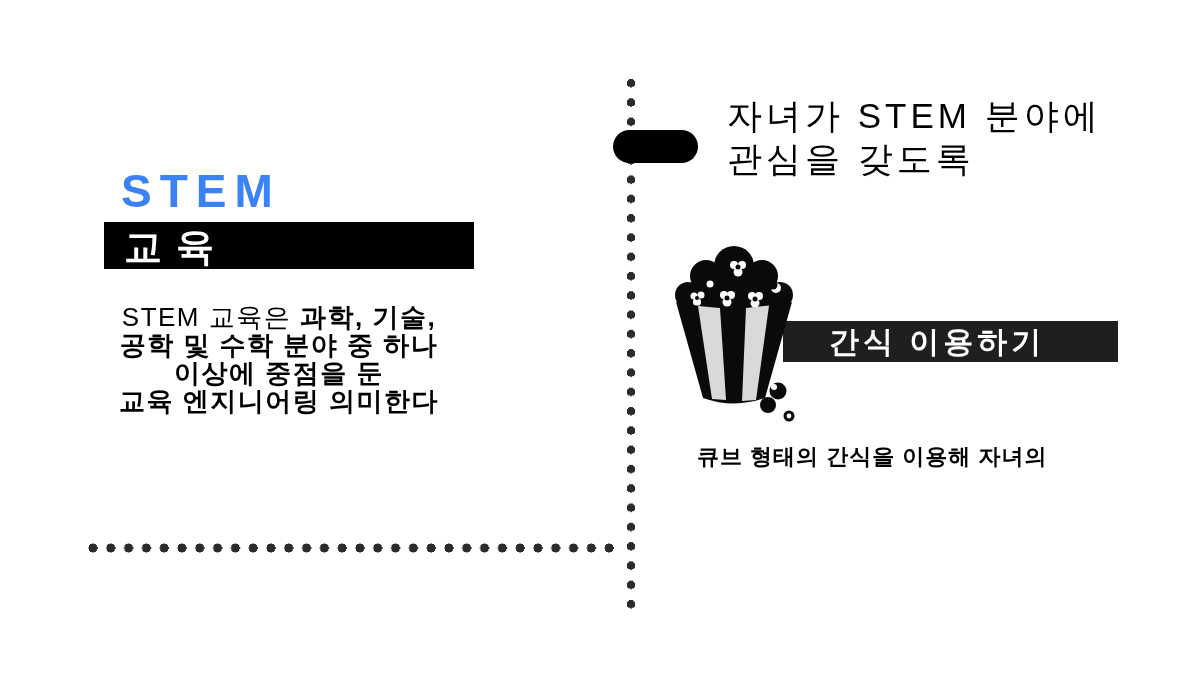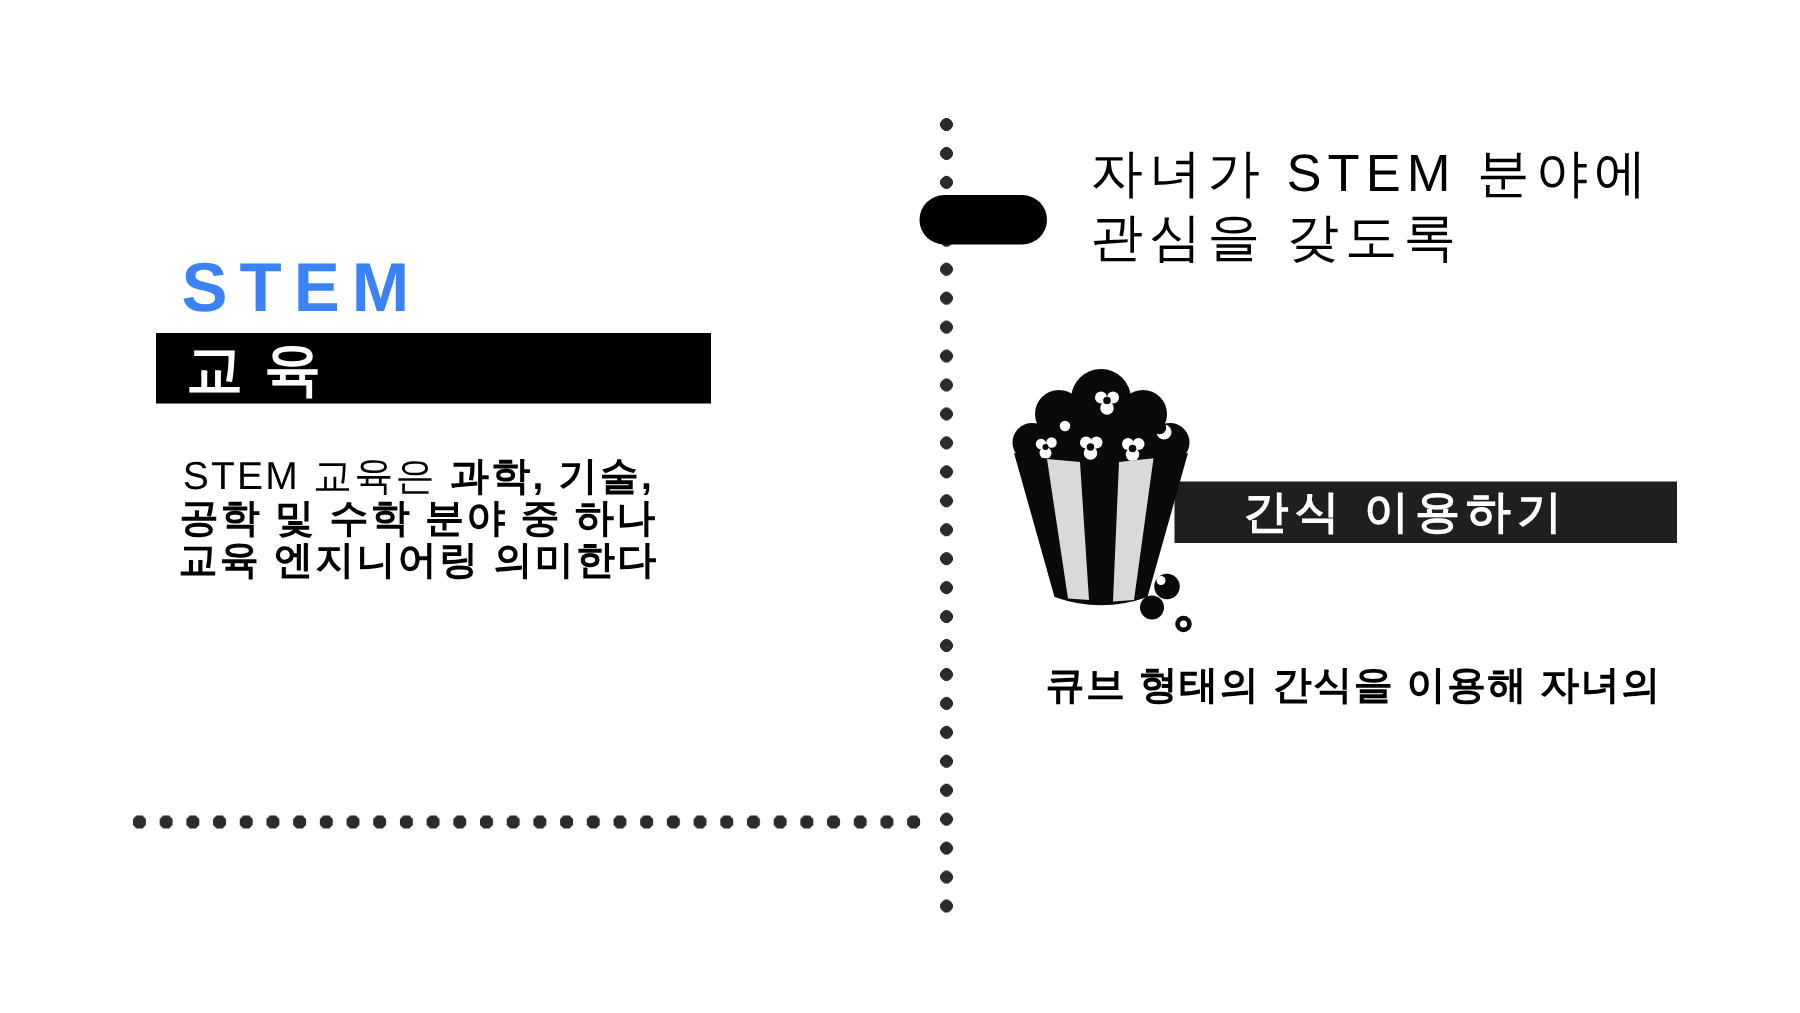--- a/index.html
+++ b/index.html
@@ -104,21 +104,21 @@
     color: #ffffff;
     font-size: 30px;
     font-weight: 700;
     letter-spacing: 4px;
     padding-left: 46px;
     line-height: 1;
   }
   .snack-desc {
     position: absolute;
     left: 697px; top: 442px;
-    font-size: 26px;
+    font-size: 22px;
     font-weight: 700;
     line-height: 29px;
     letter-spacing: 1px;
     white-space: nowrap;
   }
 
   
   .popcorn {
     position: absolute;
     left: 668px; top: 240px;
@@ -133,20 +133,21 @@
 
   <div class="stem-title">STEM</div>
 
   <div class="title-bar">
     <span class="bar-text">교육</span>
   </div>
 
   <div class="intro-para">
     <div><span class="w-light">STEM 교육은 </span><span class="w-bold">과학, 기술,</span></div>
     <div class="w-bold">공학 및 수학 분야 중 하나</div>
+    <div class="w-bold">이상에 중점을 둔</div>
     <div class="w-bold">교육 엔지니어링 의미한다</div>
   </div>
 
   <div class="vdots"></div>
   <div class="hdots"></div>
 
   <div class="pill-marker"></div>
 
   <div class="right-heading">
     <div>자녀가 STEM 분야에</div>

